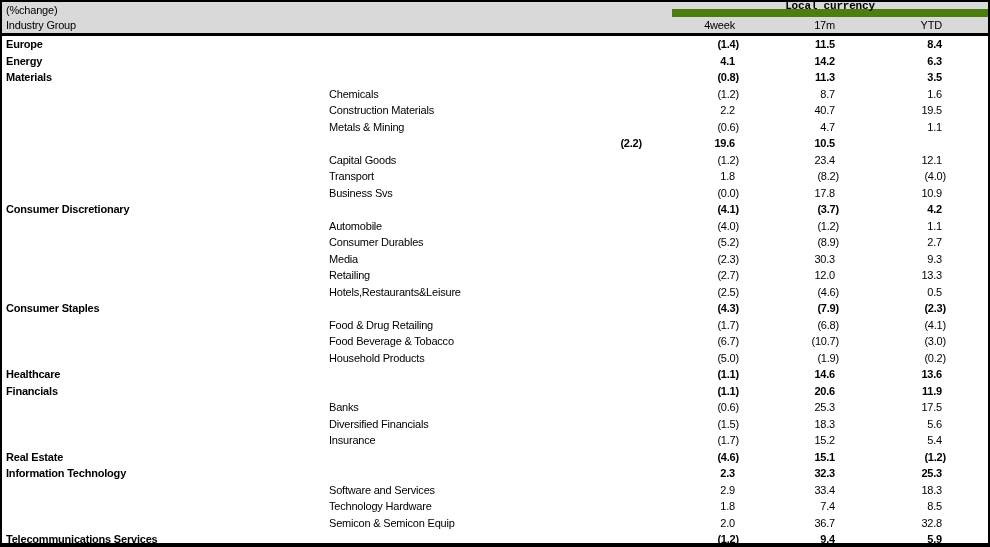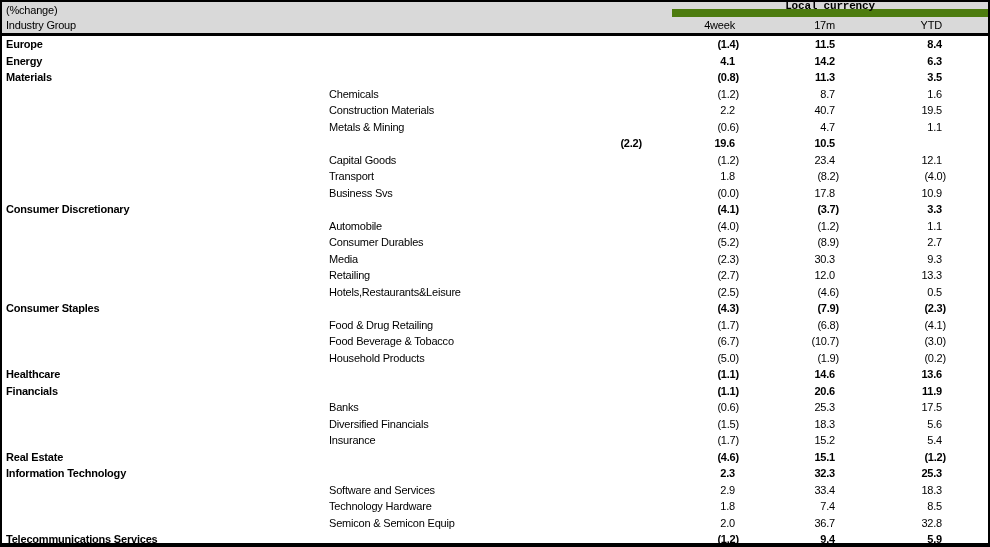--- a/index.html
+++ b/index.html
@@ -133,21 +133,21 @@
         <div class="label">Business Svs</div>
         <div class="num neg">(0.0)</div>
         <div class="num">17.8</div>
         <div class="num">10.9</div>
         <div class="spacer"></div>
       </div>
       <div class="row grid-cols group">
         <div class="label">Consumer Discretionary</div>
         <div class="num neg">(4.1)</div>
         <div class="num neg">(3.7)</div>
-        <div class="num">3.3</div>
+        <div class="num">4.2</div>
         <div class="spacer"></div>
       </div>
       <div class="row grid-cols sub">
         <div class="label">Automobile</div>
         <div class="num neg">(4.0)</div>
         <div class="num neg">(1.2)</div>
         <div class="num">1.1</div>
         <div class="spacer"></div>
       </div>
       <div class="row grid-cols sub">

